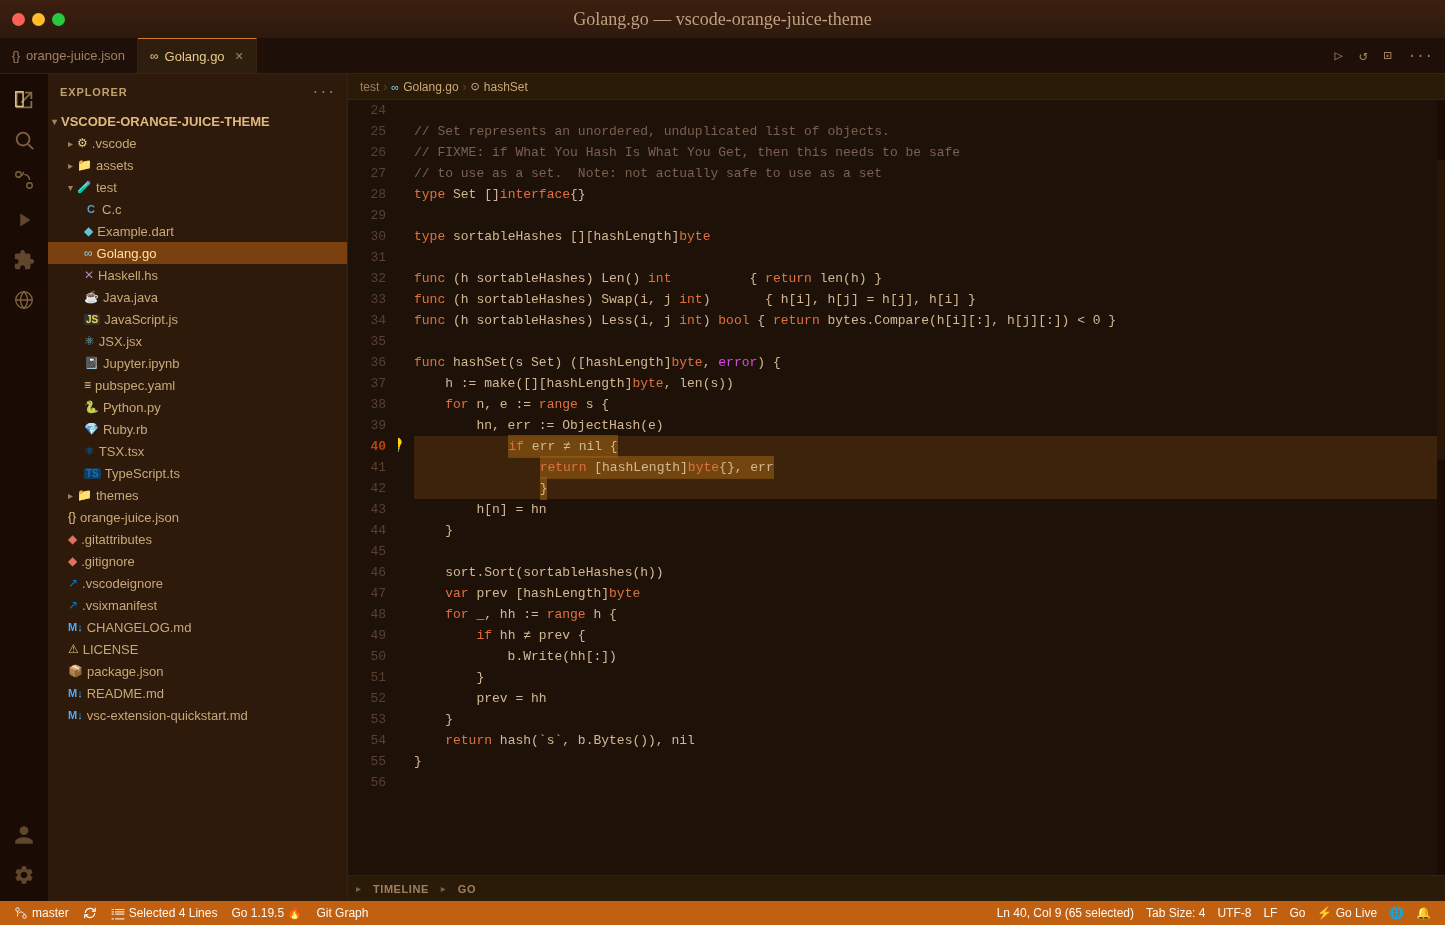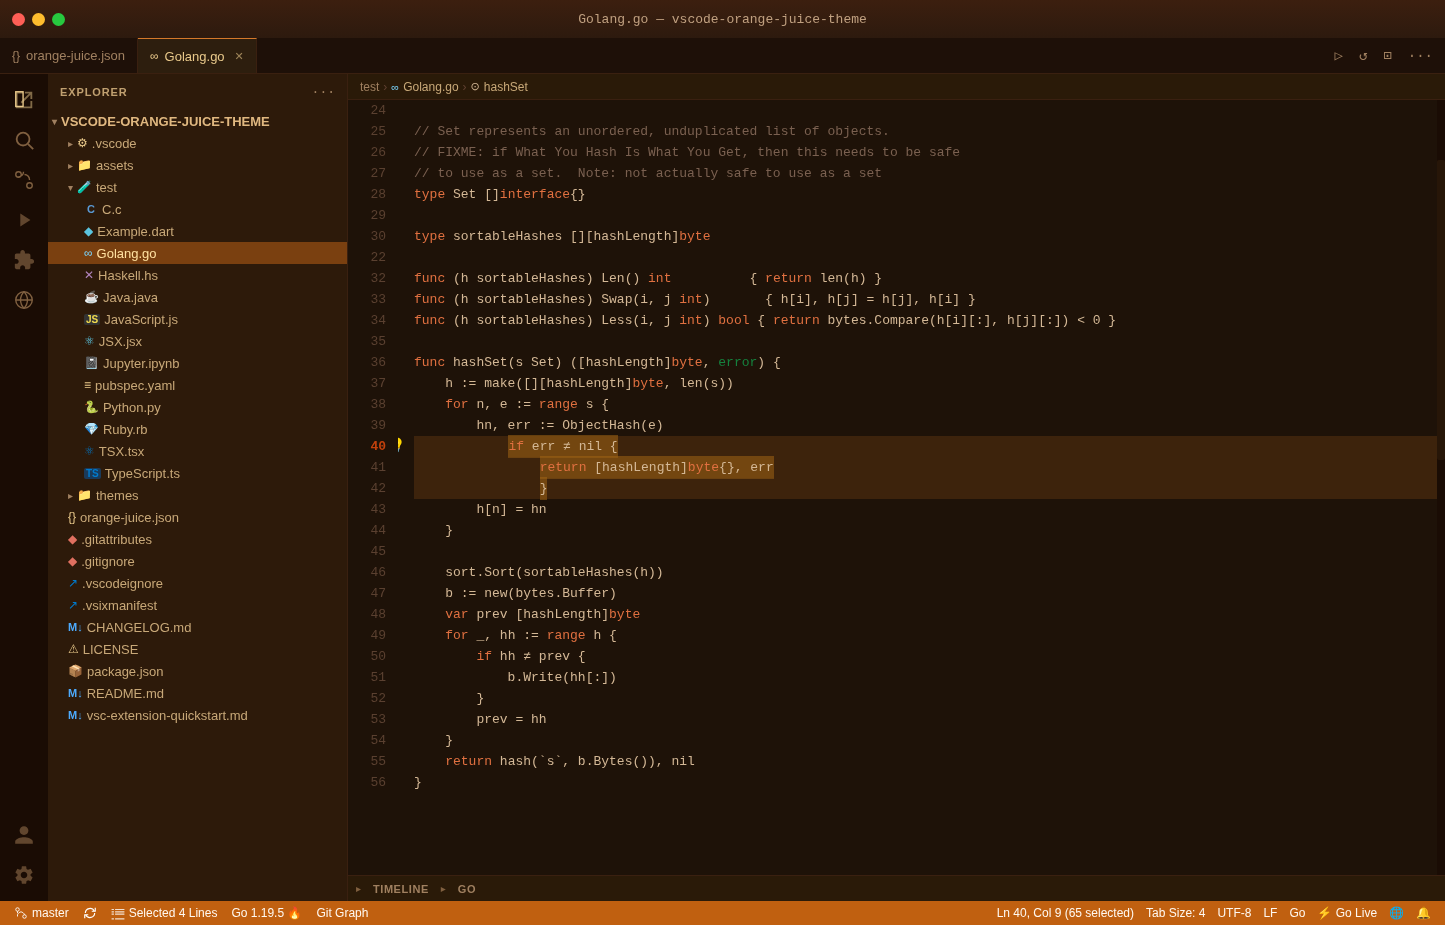--- a/index.html
+++ b/index.html
@@ -33,22 +33,22 @@
       width: 13px;
       height: 13px;
       border-radius: 50%;
       cursor: pointer;
     }
     .btn-close { background: #ff5f56; }
     .btn-min { background: #ffbd2e; }
     .btn-max { background: #27c93f; }
     #title-text {
       color: #c0a080;
-      font-size: 13px;
-      font-family: Liberation Mono, monospace;
+      font-size: 18px;
+      font-family: Liberation Serif, serif;
     }
 
     
     #app {
       display: flex;
       flex-direction: column;
       height: calc(925px - 38px);
     }
 
     
@@ -567,21 +567,21 @@
 
         <div id="line-numbers">
           <div style="line-height:21px; padding-top: 0;">
             <div>24</div>
             <div>25</div>
             <div>26</div>
             <div>27</div>
             <div>28</div>
             <div>29</div>
             <div>30</div>
-            <div>22</div>
+            <div>31</div>
             <div>32</div>
             <div>33</div>
             <div>34</div>
             <div>35</div>
             <div>36</div>
             <div>37</div>
             <div>38</div>
             <div>39</div>
             <div style="color:#c2410c;font-weight:bold">40</div>
             <div>41</div>
@@ -639,21 +639,21 @@
             <span class="kw">func</span><span> (h sortableHashes) Swap(i, j </span><span class="kw">int</span><span>)       { h[i], h[j] = h[j], h[i] }</span>
           </div>
 
           <div class="code-line">
             <span class="kw">func</span><span> (h sortableHashes) Less(i, j </span><span class="kw">int</span><span>) </span><span class="kw">bool</span><span> { </span><span class="kw">return</span><span> bytes.Compare(h[i][:], h[j][:]) &lt; 0 }</span>
           </div>
 
           <div class="code-line">&nbsp;</div>
 
           <div class="code-line">
-            <span class="kw">func</span><span> hashSet(s Set) ([hashLength]</span><span class="kw">byte</span><span>, </span><span style="color:#15803d">error</span><span>) {</span>
+            <span class="kw">func</span><span> hashSet(s Set) ([hashLength]</span><span class="kw">byte</span><span>, </span><span style="color:#d946ef">error</span><span>) {</span>
           </div>
 
           <div class="code-line">
             <span>    h := make([][hashLength]</span><span class="kw">byte</span><span>, len(s))</span>
           </div>
 
           <div class="code-line">
             <span>    </span><span class="kw">for</span><span> n, e := </span><span class="kw">range</span><span> s {</span>
           </div>
 
@@ -681,23 +681,20 @@
           <div class="code-line">
             <span>    }</span>
           </div>
 
           <div class="code-line">&nbsp;</div>
 
           <div class="code-line">
             <span>    sort.Sort(sortableHashes(h))</span>
           </div>
 
-          <div class="code-line">
-            <span>    b := new(bytes.Buffer)</span>
-          </div>
 
           <div class="code-line">
             <span class="kw">    var</span><span> prev [hashLength]</span><span class="kw">byte</span>
           </div>
 
           <div class="code-line">
             <span>    </span><span class="kw">for</span><span> _, hh := </span><span class="kw">range</span><span> h {</span>
           </div>
 
           <div class="code-line">

